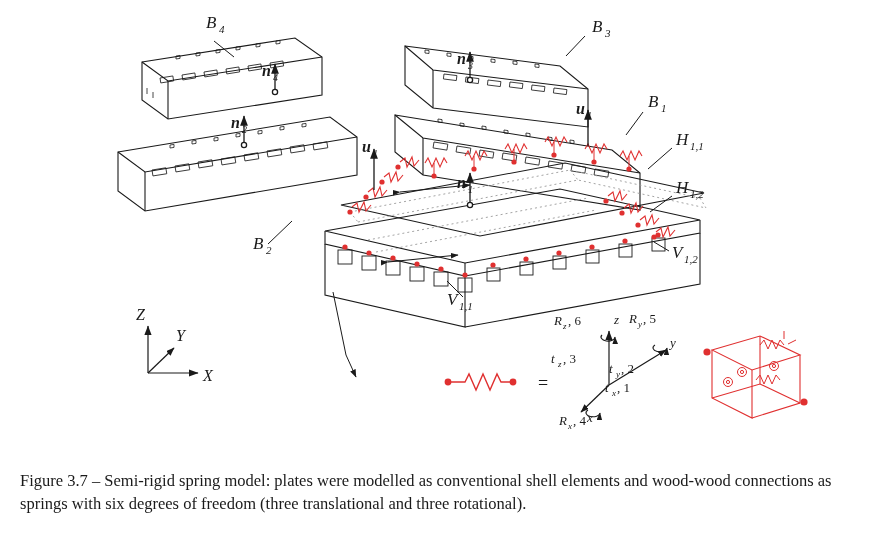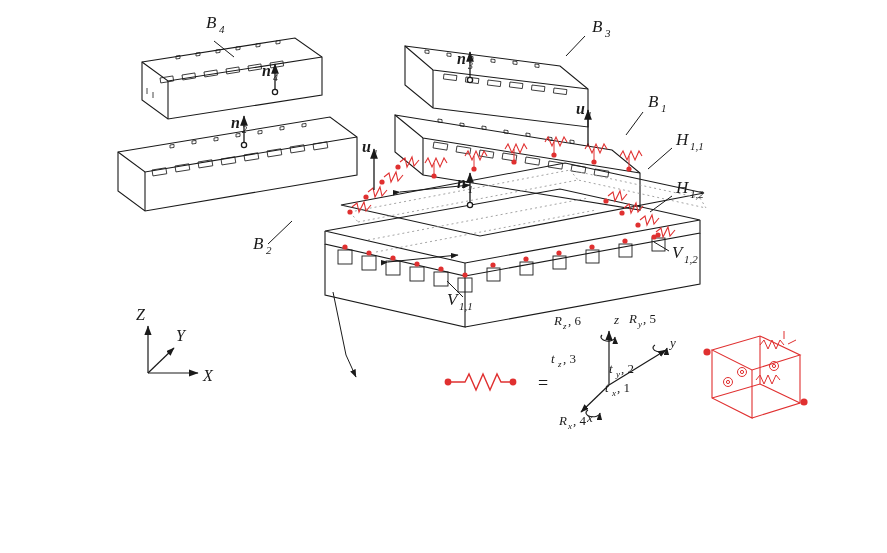--- a/index.html
+++ b/index.html
@@ -444,14 +444,15 @@
         <circle cx="707" cy="352" r="3.6" fill="#e03030" stroke="none"></circle>
         <circle cx="804" cy="402" r="3.6" fill="#e03030" stroke="none"></circle>
 
         <path d="M784,339 l0,-8" stroke-width="1"></path>
         <path d="M788,344 l8,-4" stroke-width="1"></path>
       </g>
 
     </svg>
   </div>
 
+  <div class="caption">Figure 3.7 – Semi-rigid spring model: plates were modelled as conventional shell elements and wood-wood connections as springs with six degrees of freedom (three translational and three rotational).</div>
 
 </div>
 
 </body></html>

